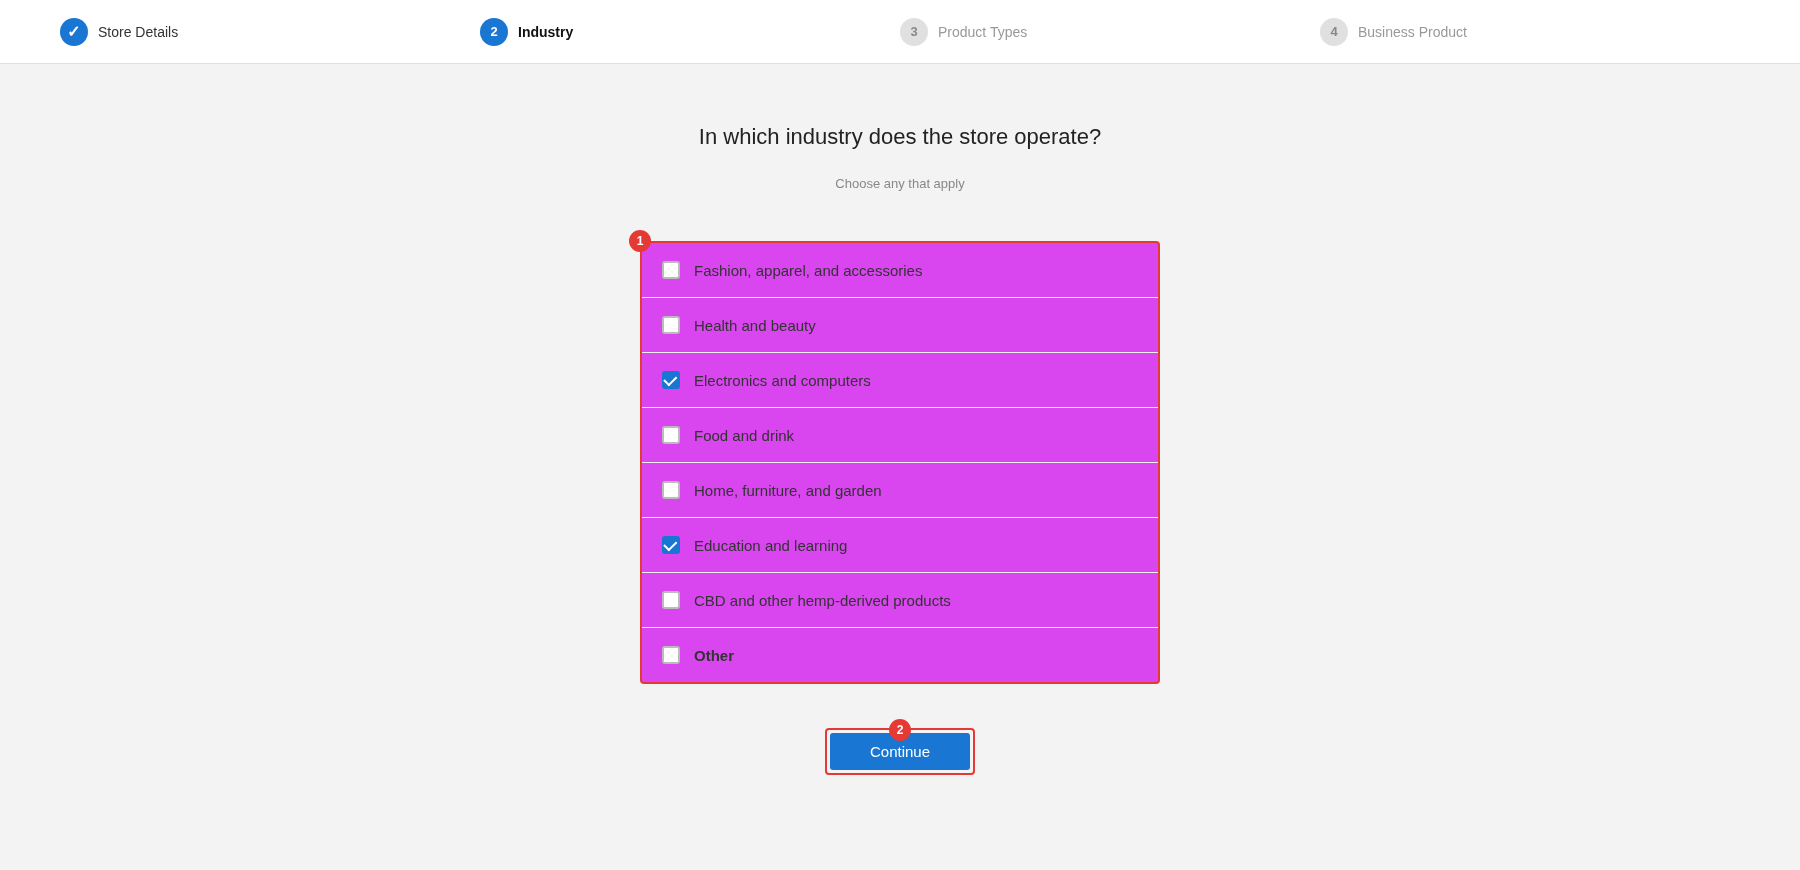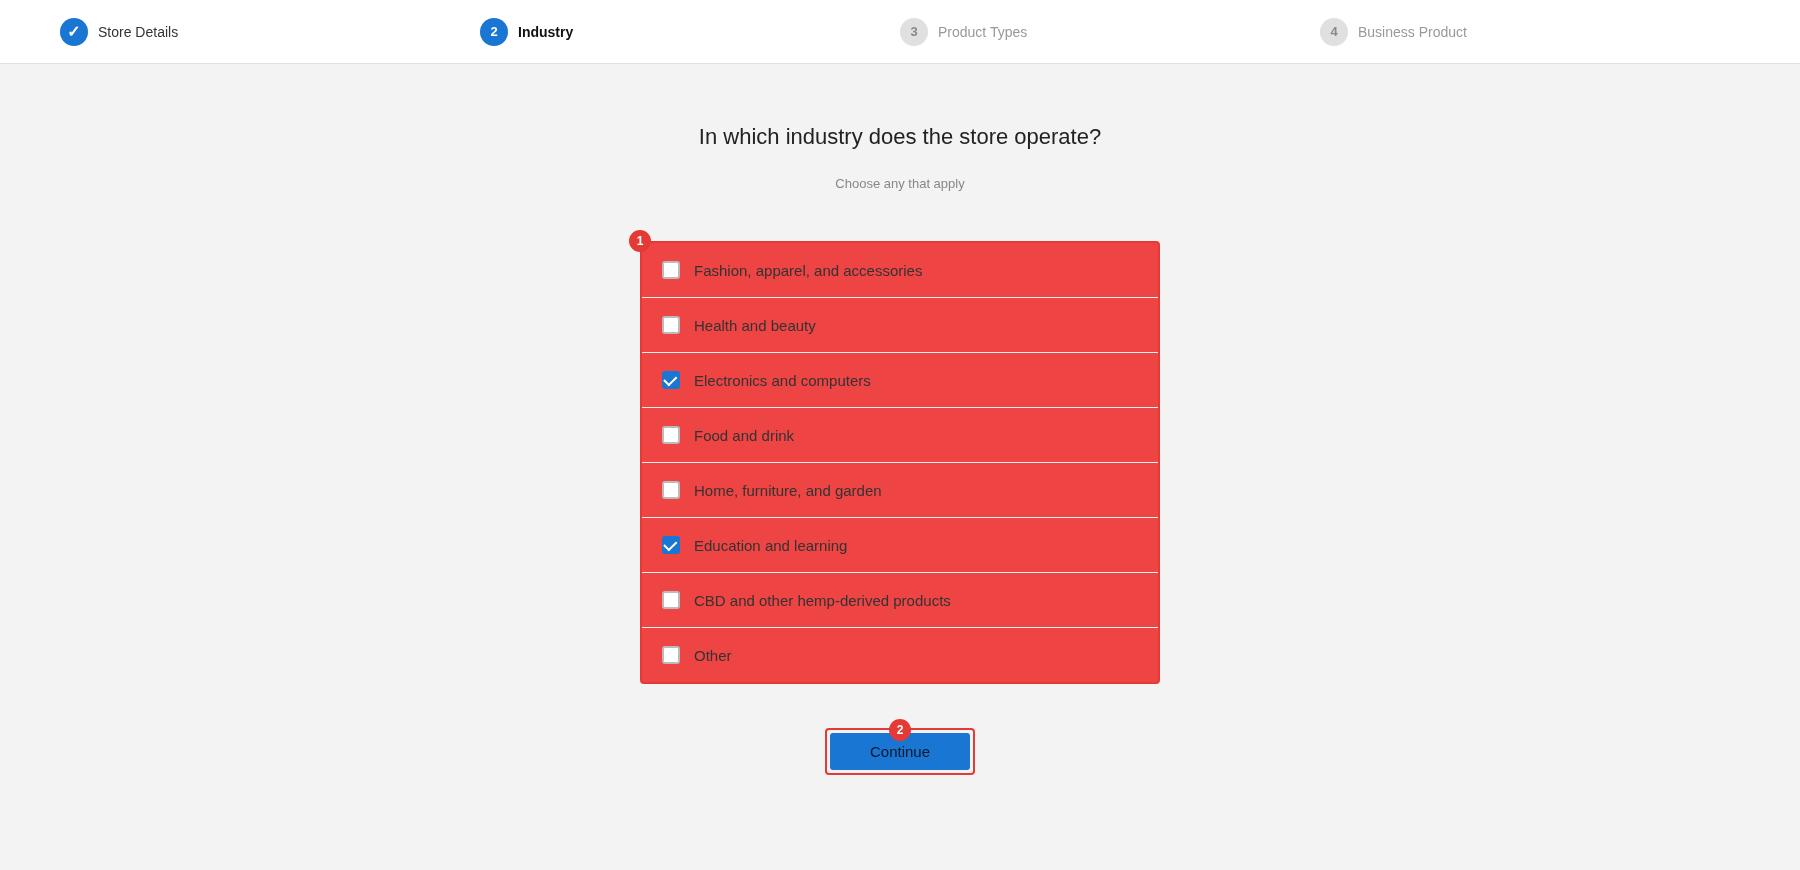--- a/index.html
+++ b/index.html
@@ -105,36 +105,37 @@
     .checklist-wrapper {
       position: relative;
     }
     .badge-1 {
       top: -11px;
       left: -11px;
     }
 
     .checklist {
       width: 520px;
-      background: #ef4444;
+      background: #d946ef;
       border: 2px solid #e53935;
       border-radius: 4px;
       overflow: hidden;
     }
 
     .checklist-item {
       display: flex;
       align-items: center;
       padding: 18px 20px;
       border-bottom: 1px solid #f0f0f0;
       cursor: pointer;
       gap: 14px;
     }
     .checklist-item:last-child {
       border-bottom: none;
+      font-weight: bold;
     }
 
     .checkbox {
       width: 18px;
       height: 18px;
       border: 2px solid #bbb;
       border-radius: 3px;
       flex-shrink: 0;
       display: flex;
       align-items: center;
@@ -170,21 +171,21 @@
 
     .continue-btn-wrapper {
       position: relative;
       border: 2px solid #e53935;
       border-radius: 4px;
       padding: 3px;
     }
 
     .continue-btn {
       background: #1976d2;
-      color: #0f172a;
+      color: #ffffff;
       border: none;
       border-radius: 3px;
       padding: 10px 40px;
       font-size: 15px;
       cursor: pointer;
       font-weight: 500;
     }
 
     .badge-continue {
       position: absolute;

